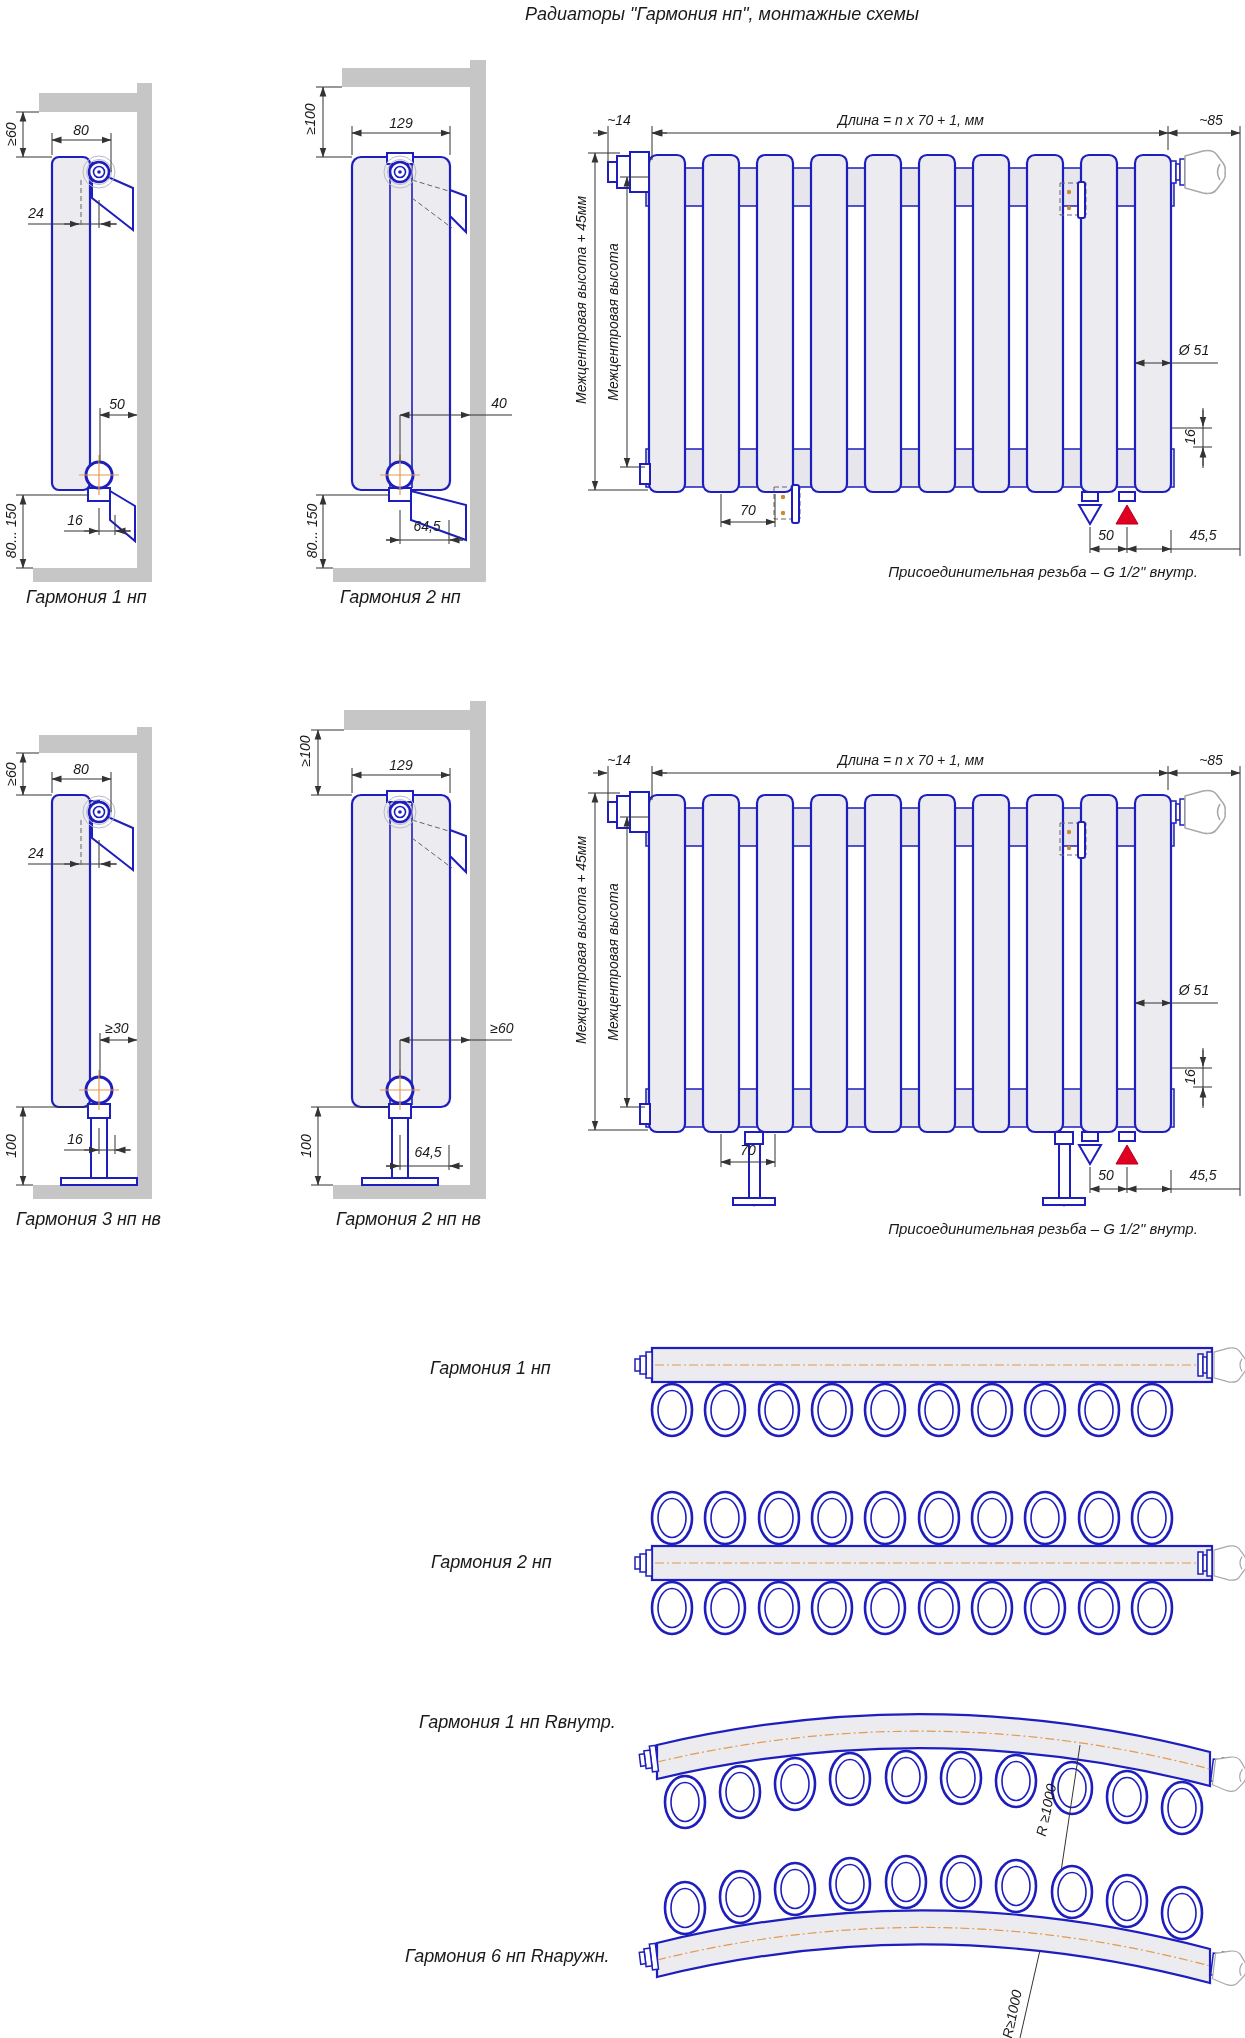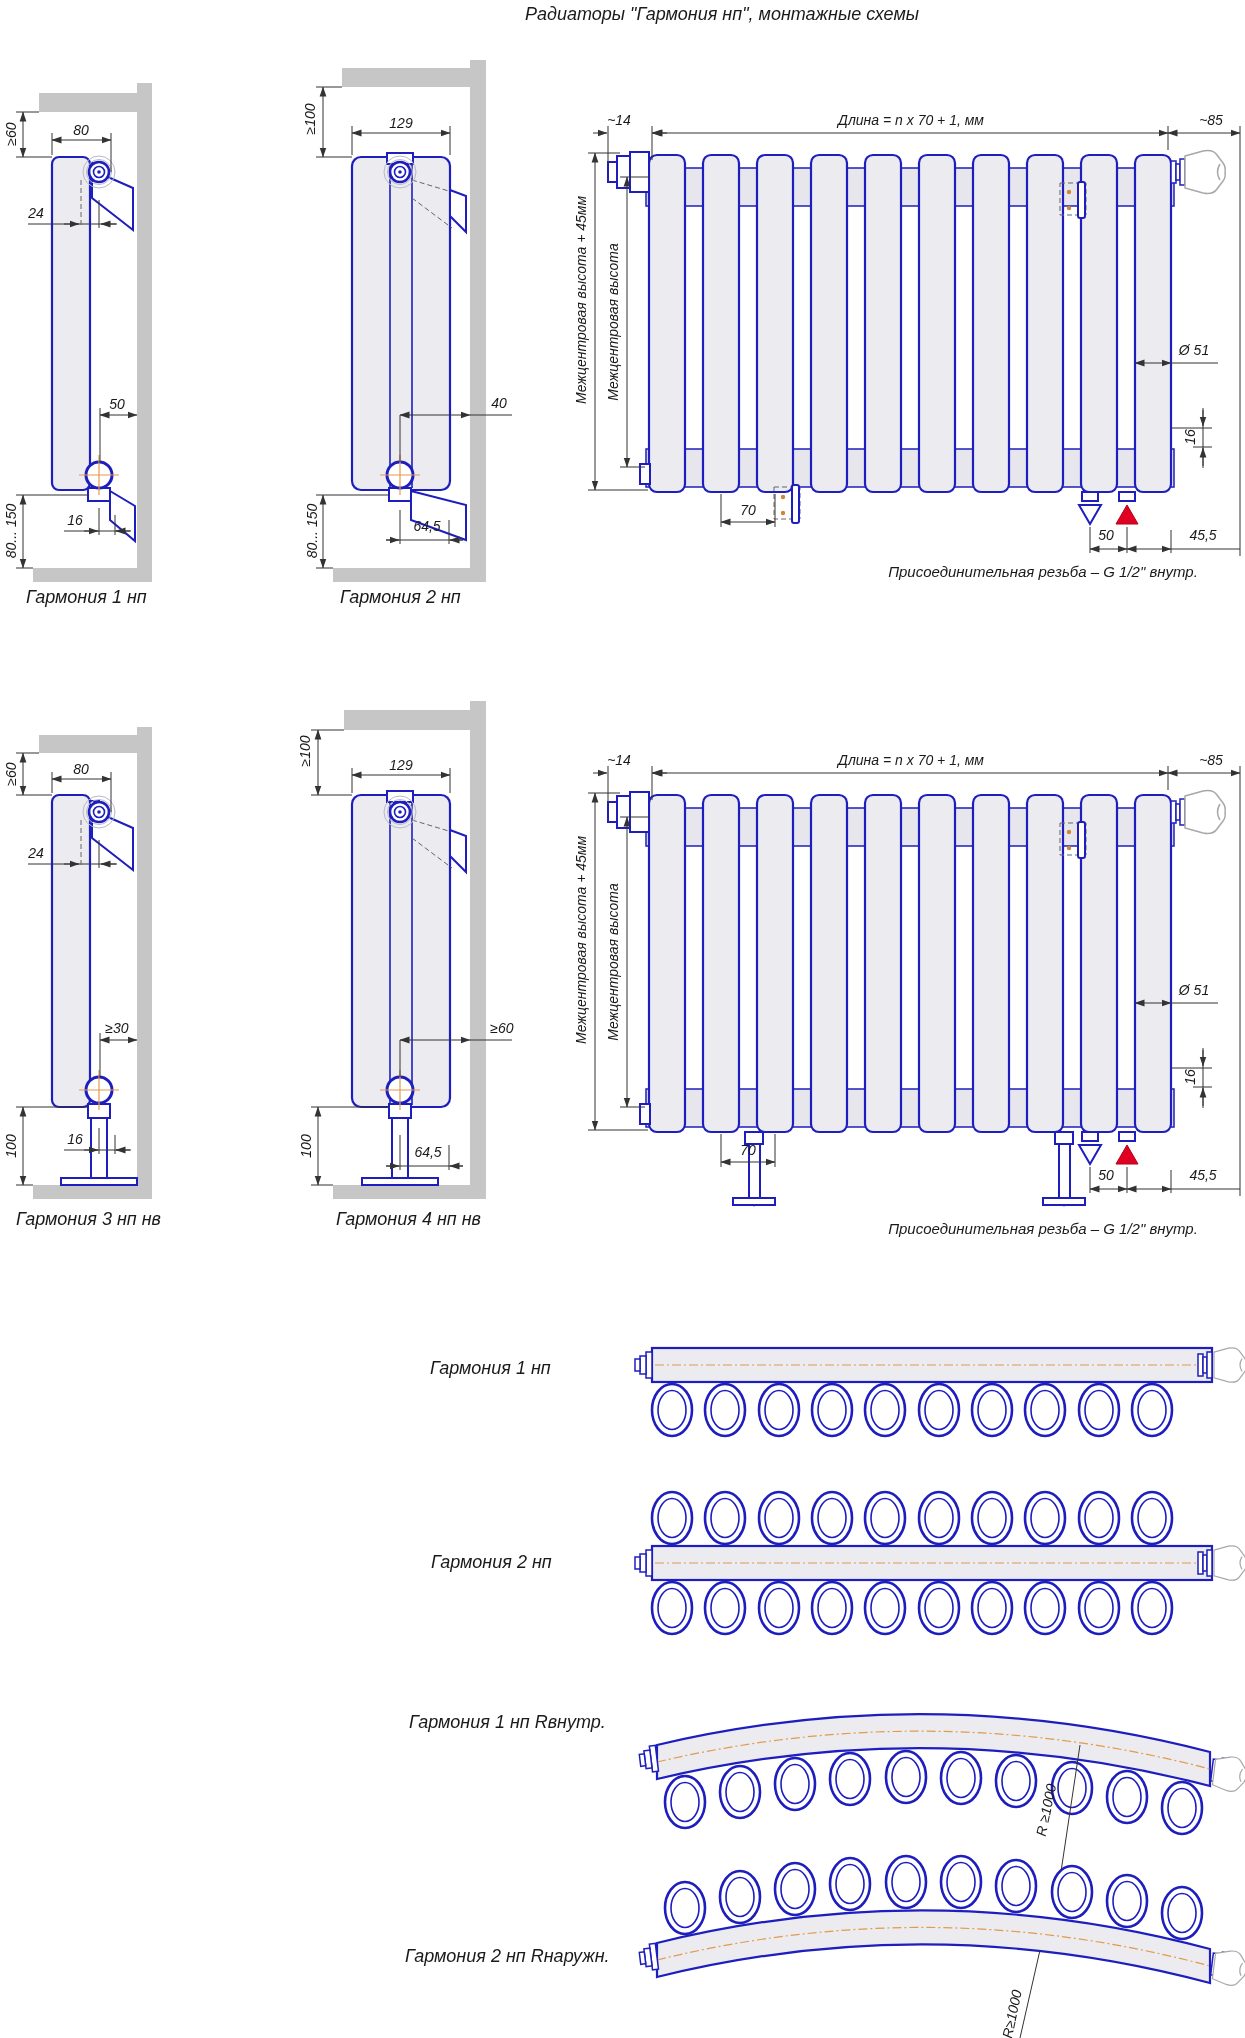--- a/index.html
+++ b/index.html
@@ -490,34 +490,34 @@
 <span class="txt dimt" style="left:117px;top:1028px">≥30</span>
 <span class="txt dimt" style="left:75px;top:1139px">16</span>
 <span class="txt dimt rot" style="left:11px;top:1146px">100</span>
 <span class="txt lbl" style="left:16px;top:1219px;transform:translate(0,-50%)">Гармония 3 нп нв</span>
 
 <span class="txt dimt rot" style="left:305px;top:751px">≥100</span>
 <span class="txt dimt" style="left:401px;top:765px">129</span>
 <span class="txt dimt" style="left:502px;top:1028px">≥60</span>
 <span class="txt dimt" style="left:428px;top:1152px">64,5</span>
 <span class="txt dimt rot" style="left:306px;top:1146px">100</span>
-<span class="txt lbl" style="left:336px;top:1219px;transform:translate(0,-50%)">Гармония 4 нп нв</span>
+<span class="txt lbl" style="left:336px;top:1219px;transform:translate(0,-50%)">Гармония 2 нп нв</span>
 
 <span class="txt dimt" style="left:619px;top:760px">~14</span>
 <span class="txt dimt" style="left:911px;top:760px">Длина = n x 70 + 1, мм</span>
 <span class="txt dimt" style="left:1211px;top:760px">~85</span>
 <span class="txt dimt rot" style="left:581px;top:940px">Межцентровая высота + 45мм</span>
 <span class="txt dimt rot" style="left:613px;top:962px">Межцентровая высота</span>
 <span class="txt dimt" style="left:1194px;top:990px">Ø 51</span>
 <span class="txt dimt rot" style="left:1190px;top:1077px">16</span>
 <span class="txt dimt" style="left:748px;top:1150px">70</span>
 <span class="txt dimt" style="left:1106px;top:1175px">50</span>
 <span class="txt dimt" style="left:1203px;top:1175px">45,5</span>
 <span class="txt note" style="left:1043px;top:1228px">Присоединительная резьба – G 1/2" внутр.</span>
 
 <span class="txt lbl" style="left:430px;top:1368px;transform:translate(0,-50%)">Гармония 1 нп</span>
 <span class="txt lbl" style="left:431px;top:1562px;transform:translate(0,-50%)">Гармония 2 нп</span>
-<span class="txt lbl" style="left:409px;top:1722px;transform:translate(0,-50%)">Гармония 1 нп Rвнутр.</span>
+<span class="txt lbl" style="left:419px;top:1722px;transform:translate(0,-50%)">Гармония 1 нп Rвнутр.</span>
 <span class="txt dimt rot78" style="left:1046px;top:1810px">R ≥1000</span>
-<span class="txt lbl" style="left:405px;top:1956px;transform:translate(0,-50%)">Гармония 2 нп Rнаружн.</span>
+<span class="txt lbl" style="left:405px;top:1956px;transform:translate(0,-50%)">Гармония 6 нп Rнаружн.</span>
 <span class="txt dimt rot78" style="left:1012px;top:2014px">R≥1000</span>
 
 </div>
 
 </body></html>

